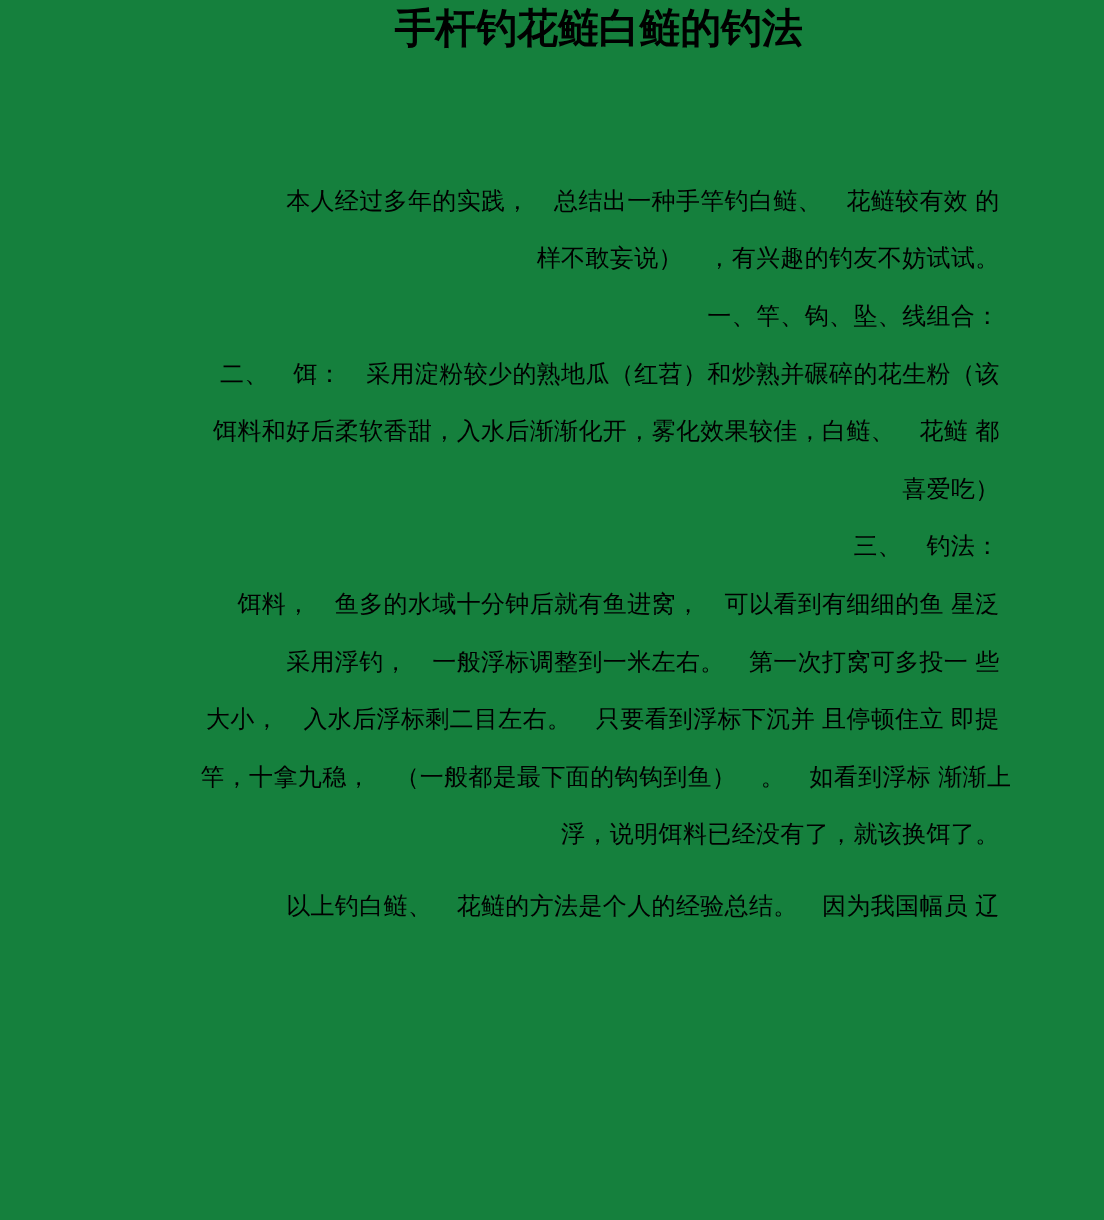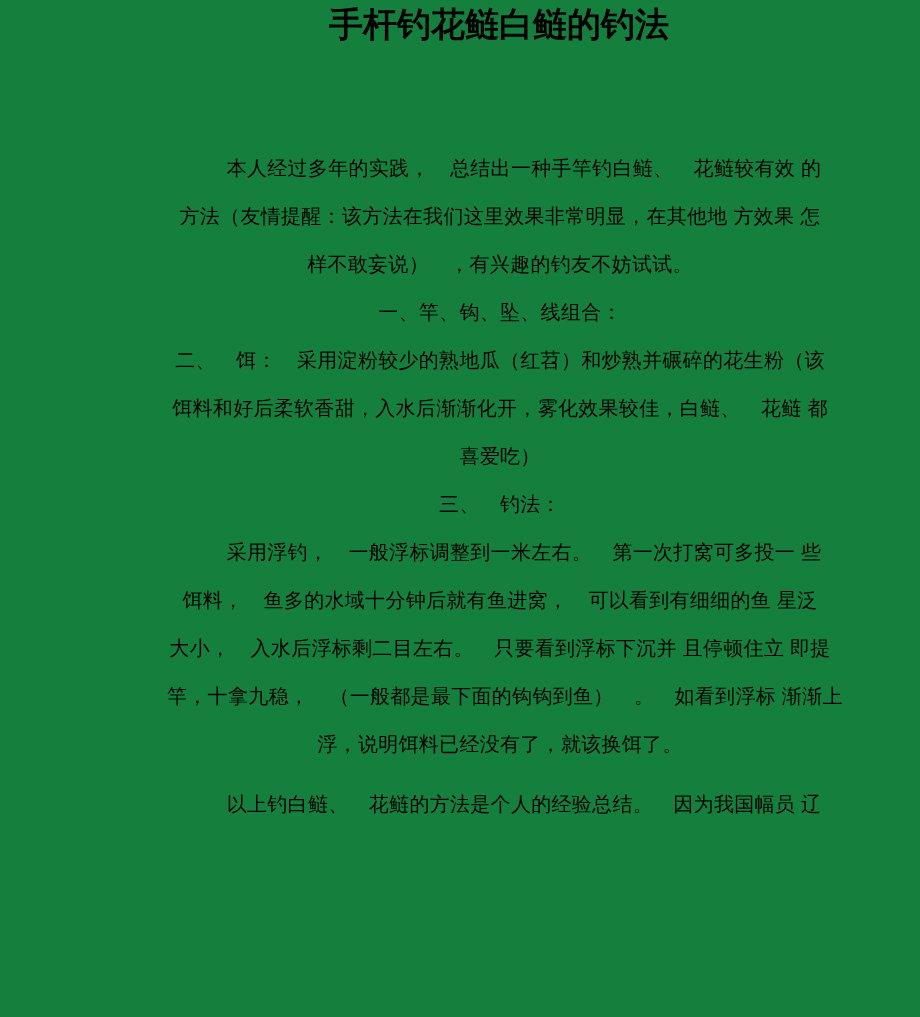--- a/index.html
+++ b/index.html
@@ -34,62 +34,61 @@
   }
   .doc-body {
     margin: 100px 126px 0 128px;
   }
   .line {
     height: 48px;
     line-height: 48px;
     font-size: 20px;
     letter-spacing: 0.3px;
     white-space: pre;
-    text-align: center;
+    text-align: right;
   }
   .indent {
     text-indent: 48px;
   }
   .spaced {
     margin-top: 12px;
   }
 </style>
 </head>
 <body style="background: rgb(255, 255, 255); color: rgb(0, 0, 0);">
 
 <div class="page">
 
   <div class="doc-title">手杆钓花鲢白鲢的钓法</div>
 
   <div class="doc-body">
 
     <div>
       <div class="line indent">本人经过多年的实践，　总结出一种手竿钓白鲢、　花鲢较有效 的</div>
-      <div class="line">方法（友情提醒：该方法在我们这里效果非常明显，在其他地 方效果 怎</div>
       <div class="line">样不敢妄说）　，有兴趣的钓友不妨试试。</div>
     </div>
 
     <div>
       <div class="line">一、竿、钩、坠、线组合：</div>
     </div>
 
 
     <div>
       <div class="line">二、　饵：　采用淀粉较少的熟地瓜（红苕）和炒熟并碾碎的花生粉（该</div>
       <div class="line">饵料和好后柔软香甜，入水后渐渐化开，雾化效果较佳，白鲢、　花鲢 都</div>
       <div class="line">喜爱吃）</div>
     </div>
 
     <div>
       <div class="line">三、　钓法：</div>
     </div>
 
     <div>
+      <div class="line">饵料，　鱼多的水域十分钟后就有鱼进窝，　可以看到有细细的鱼 星泛</div>
       <div class="line indent">采用浮钓，　一般浮标调整到一米左右。　第一次打窝可多投一 些</div>
-      <div class="line">饵料，　鱼多的水域十分钟后就有鱼进窝，　可以看到有细细的鱼 星泛</div>
       <div class="line">大小，　入水后浮标剩二目左右。　只要看到浮标下沉并 且停顿住立 即提</div>
       <div class="line">竿，十拿九稳，　（一般都是最下面的钩钩到鱼）　。　如看到浮标 渐渐上</div>
       <div class="line">浮，说明饵料已经没有了，就该换饵了。</div>
     </div>
 
     <div class="spaced">
       <div class="line indent">以上钓白鲢、　花鲢的方法是个人的经验总结。　因为我国幅员 辽</div>
     </div>
 
   </div>

